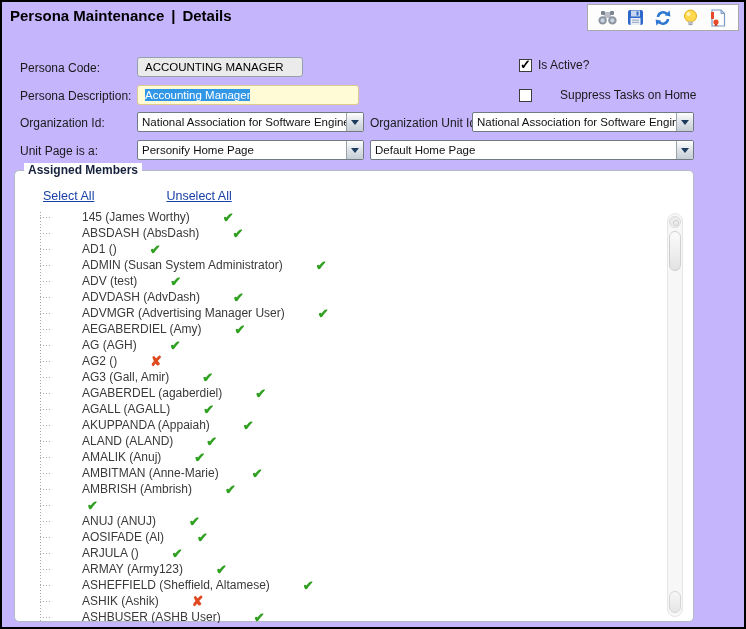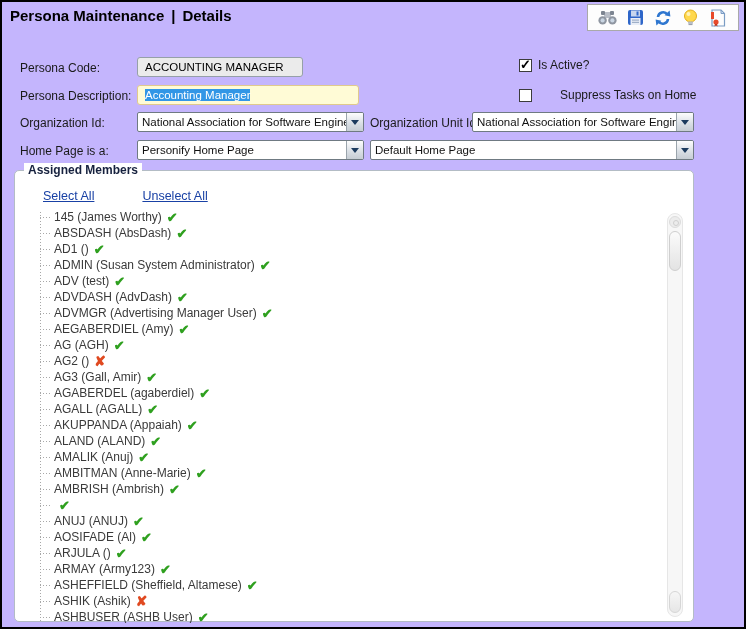--- a/index.html
+++ b/index.html
@@ -71,35 +71,35 @@
 
   
   .groupbox {
     position:absolute; left:12px; top:168px; width:680px; height:452px;
     border:1px solid #b3bcc5; border-radius:5px; background:#fff;
   }
   .groupbox-legend {
     position:absolute; left:9px; top:-8px; background:#fff; padding:0 4px;
     font-size:12px; font-weight:bold; color:#16213e; white-space:nowrap;
   }
-  .links { position:absolute; left:28px; top:18px; display:flex; gap:48px; }
+  .links { position:absolute; left:28px; top:18px; display:flex; gap:72px; }
   .link { font-size:12.5px; color:#1941a5; text-decoration:underline; cursor:pointer; white-space:nowrap; }
 
   
   .members-list {
     position:absolute; left:12px; top:38px; width:640px; height:414px;
     overflow:hidden;
   }
   .members-list .vline {
     position:absolute; left:13px; top:3px; bottom:0; width:1px;
     background:repeating-linear-gradient(to bottom,#a8a8a8 0 1px,transparent 1px 3px);
   }
   .member-row {
     position:relative; height:16px; display:flex; align-items:center;
-    padding-left:13px; cursor:default;
+    padding-left:13px; cursor:default;gap:28px;
   }
   .member-row .stub {
     width:10px; height:1px; flex:0 0 auto; margin-right:4px;
     background:repeating-linear-gradient(to right,#a8a8a8 0 1px,transparent 1px 3px);
   }
   .member-text { font-size:12px; color:#3a3a3a; white-space:nowrap; }
   .member-icon { font-size:13px; font-weight:bold; margin-left:5px; line-height:1; }
   .member-icon.check { color:#2fa01f; }
   .member-icon.x { color:#e04920; font-size:14px; }
 
@@ -210,21 +210,21 @@
   </div>
 
   <div class="flabel" style="left:368px; top:114px;">Organization Unit Id:</div>
   <div class="combo" style="left:470px; top:110px; width:222px;">
     <span class="combo-text">National Association for Software Engine</span>
     <span class="combo-arrow">
         <span class="tri"></span>
       </span>
   </div>
 
-  <div class="flabel" style="left:18px; top:142px;">Home Page is a:</div>
+  <div class="flabel" style="left:18px; top:142px;">Unit Page is a:</div>
   <div class="combo" style="left:135px; top:138px; width:227px;">
     <span class="combo-text">Personify Home Page</span>
     <span class="combo-arrow">
         <span class="tri"></span>
       </span>
   </div>
   <div class="combo" style="left:368px; top:138px; width:324px;">
     <span class="combo-text">Default Home Page</span>
     <span class="combo-arrow">
         <span class="tri"></span>

